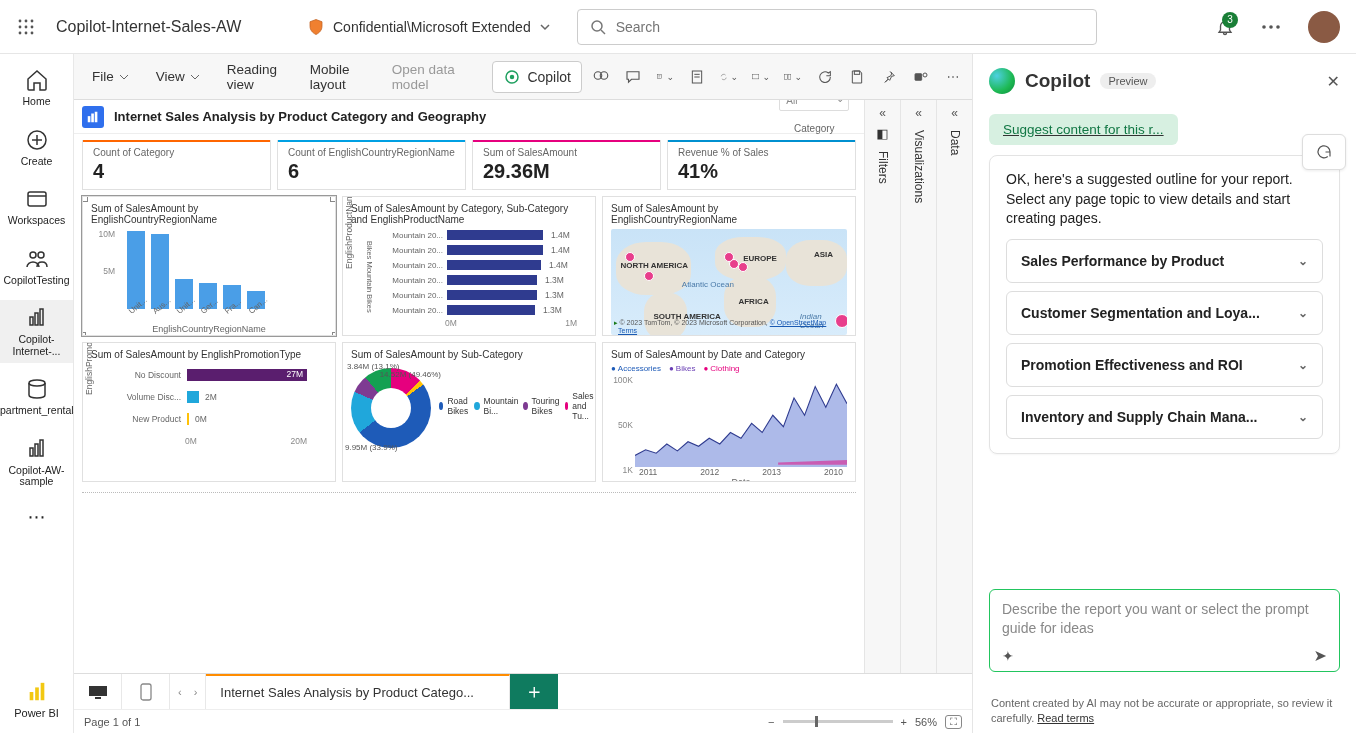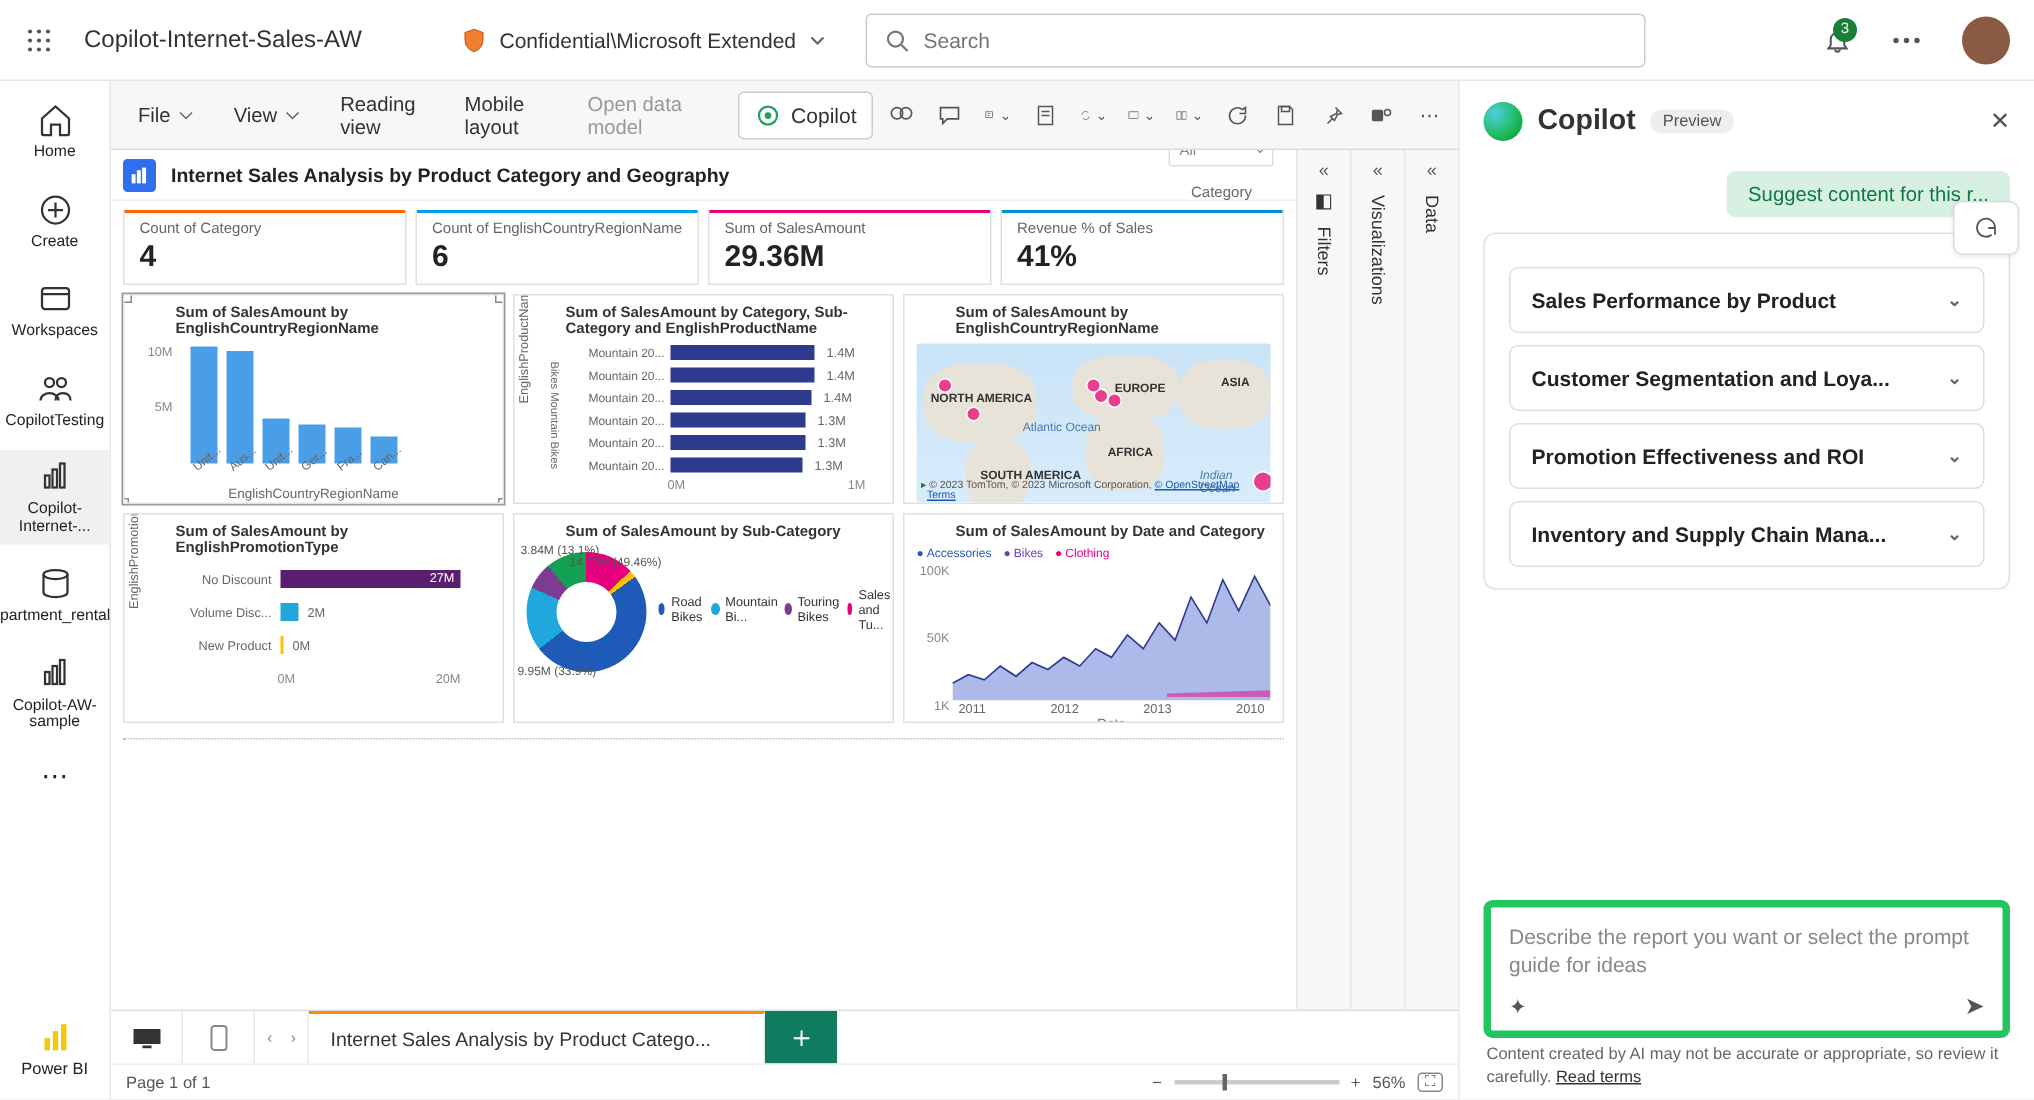--- a/index.html
+++ b/index.html
@@ -71,21 +71,21 @@
 .card { border:1px solid #e0e0e0; background:#fff; padding:6px 8px; overflow:hidden; position:relative; font-size:10px;}
 .card.selected { outline: 1.5px solid #999; }
 .card.selected::before, .card.selected::after,
 .card.selected .corner-bl, .card.selected .corner-br {
   content:""; position:absolute; width:7px; height:7px; border:1.5px solid #888; background:#fff;
 }
 .card.selected::before { top:-4px; left:-4px;}
 .card.selected::after { top:-4px; right:-4px;}
 .card.selected .corner-bl { bottom:-4px; left:-4px;}
 .card.selected .corner-br { bottom:-4px; right:-4px;}
-.card-title { font-size:10px; font-weight:700; color:#333; margin-bottom:4px;margin-left:26px;}
+.card-title { font-size:10px; font-weight:400; color:#333; margin-bottom:4px;}
 .axis-label { font-size:9px; color:#666; text-align:center;}
 
 
 .bars { display:flex; align-items:flex-end; height:80px; gap:6px; padding:0 10px;}
 .bars .bar { width:18px; background:#4a9ee7;}
 .bars-wrap { position:relative; padding-left:26px;}
 .y-ticks { position:absolute; left:0; top:0; bottom:16px; width:24px; display:flex; flex-direction:column; justify-content:space-between; text-align:right; font-size:8.5px; color:#888;}
 .x-ticks { display:flex; gap:6px; padding:0 10px;}
 .x-ticks span { width:18px; font-size:8px; color:#666; transform:rotate(-40deg); transform-origin:top left; white-space:nowrap;}
 
@@ -137,29 +137,29 @@
 .pane-collapsed .ic { font-size:13px;}
 
 
 .copilot-panel { width:384px; border-left:1px solid #e5e5e5; background:#fff; display:flex; flex-direction:column;}
 .cop-head { display:flex; align-items:center; gap:10px; padding:14px 16px; }
 .cop-logo { width:26px; height:26px; border-radius:50%; background:radial-gradient(circle at 30% 30%, #4dd0e1, #1db954 60%, #0a8a3a);}
 .cop-title { font-size:19px; font-weight:600;}
 .cop-preview { background:#eee; color:#555; font-size:11px; padding:2px 8px; border-radius:10px;}
 .cop-head .close { margin-left:auto; cursor:pointer; font-size:16px; color:#555;}
 .cop-body { flex:1; padding:6px 16px 4px; overflow:auto; display:flex; flex-direction:column; gap:10px;}
-.chip-row { display:flex; justify-content:flex-end; position:relative;}
+.chip-row { display:flex; justify-content:flex-start; position:relative;text-decoration:underline;}
 .chip { background:#d7f0e1; color:#174; border-radius:6px; padding:8px 14px; font-size:13.5px; max-width:240px;}
 .refresh-pill { position:absolute; right:-6px; top:20px; width:44px; height:36px; border:1px solid #ddd; border-radius:6px; background:#fff; display:flex; align-items:center; justify-content:center; box-shadow:0 1px 3px rgba(0,0,0,.08);}
 .sugg-card { border:1px solid #e3e3e3; border-radius:8px; padding:14px 16px; box-shadow:0 1px 2px rgba(0,0,0,.04);}
 .sugg-p { font-size:14px; line-height:1.4; color:#222; margin-bottom:10px;}
 .sugg-btn { border:1px solid #ddd; border-radius:6px; height:44px; display:flex; align-items:center; justify-content:space-between; padding:0 14px; font-size:14px; font-weight:600; color:#222; margin-top:8px; cursor:pointer;}
 .sugg-btn .ch { color:#666; font-size:12px;}
 
-.cop-input { margin:0 16px; border:5px solid #22c55e; border-radius:6px; padding:10px 12px 6px; }
+.cop-input { margin:20px 16px; border:1px solid #22c55e; border-radius:6px; padding:10px 12px 6px; }
 .cop-input .ph { color:#888; font-size:14px; line-height:1.3; min-height:40px;}
 .cop-input-row { display:flex; justify-content:space-between; align-items:center; margin-top:6px;}
 .spark-ic { font-size:14px; color:#555;}
 .send-ic { font-size:16px; color:#555;}
 .cop-disc { font-size:11px; color:#666; padding:4px 18px 8px; line-height:1.3;}
 .cop-disc a { color:#333; text-decoration:underline;}
 
 
 .btm { display:flex; align-items:center; height:36px; border-top:1px solid #ddd; background:#fff;}
 .btm .seg { width:48px; display:flex; align-items:center; justify-content:center; height:100%; border-right:1px solid #e8e8e8; cursor:pointer;}
@@ -694,20 +694,21 @@
     <div class="cop-body">
       <div class="chip-row">
         <div class="chip">Suggest content for this r...</div>
         <div class="refresh-pill">
           <svg width="18" height="18" viewBox="0 0 24 24" fill="none" stroke="#555" stroke-width="1.6">
               <path d="M20 12a8 8 0 10-3 6M20 18v-6h-6"></path>
             </svg>
         </div>
       </div>
       <div class="sugg-card">
+        <div class="sugg-p">OK, here's a suggested outline for your report. Select any page topic to view details and start creating pages.</div>
         <div class="sugg-btn">
             <span>Sales Performance by Product</span>
             <span class="ch">⌄</span>
           </div>
         <div class="sugg-btn">
             <span>Customer Segmentation and Loya...</span>
             <span class="ch">⌄</span>
           </div>
         <div class="sugg-btn">
             <span>Promotion Effectiveness and ROI</span>

